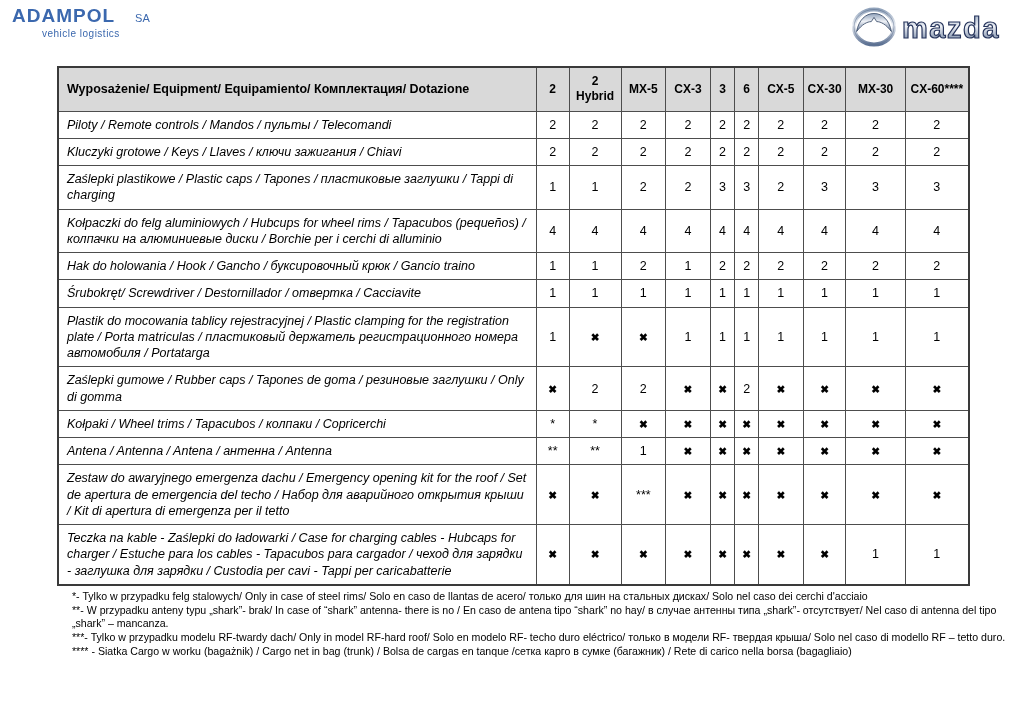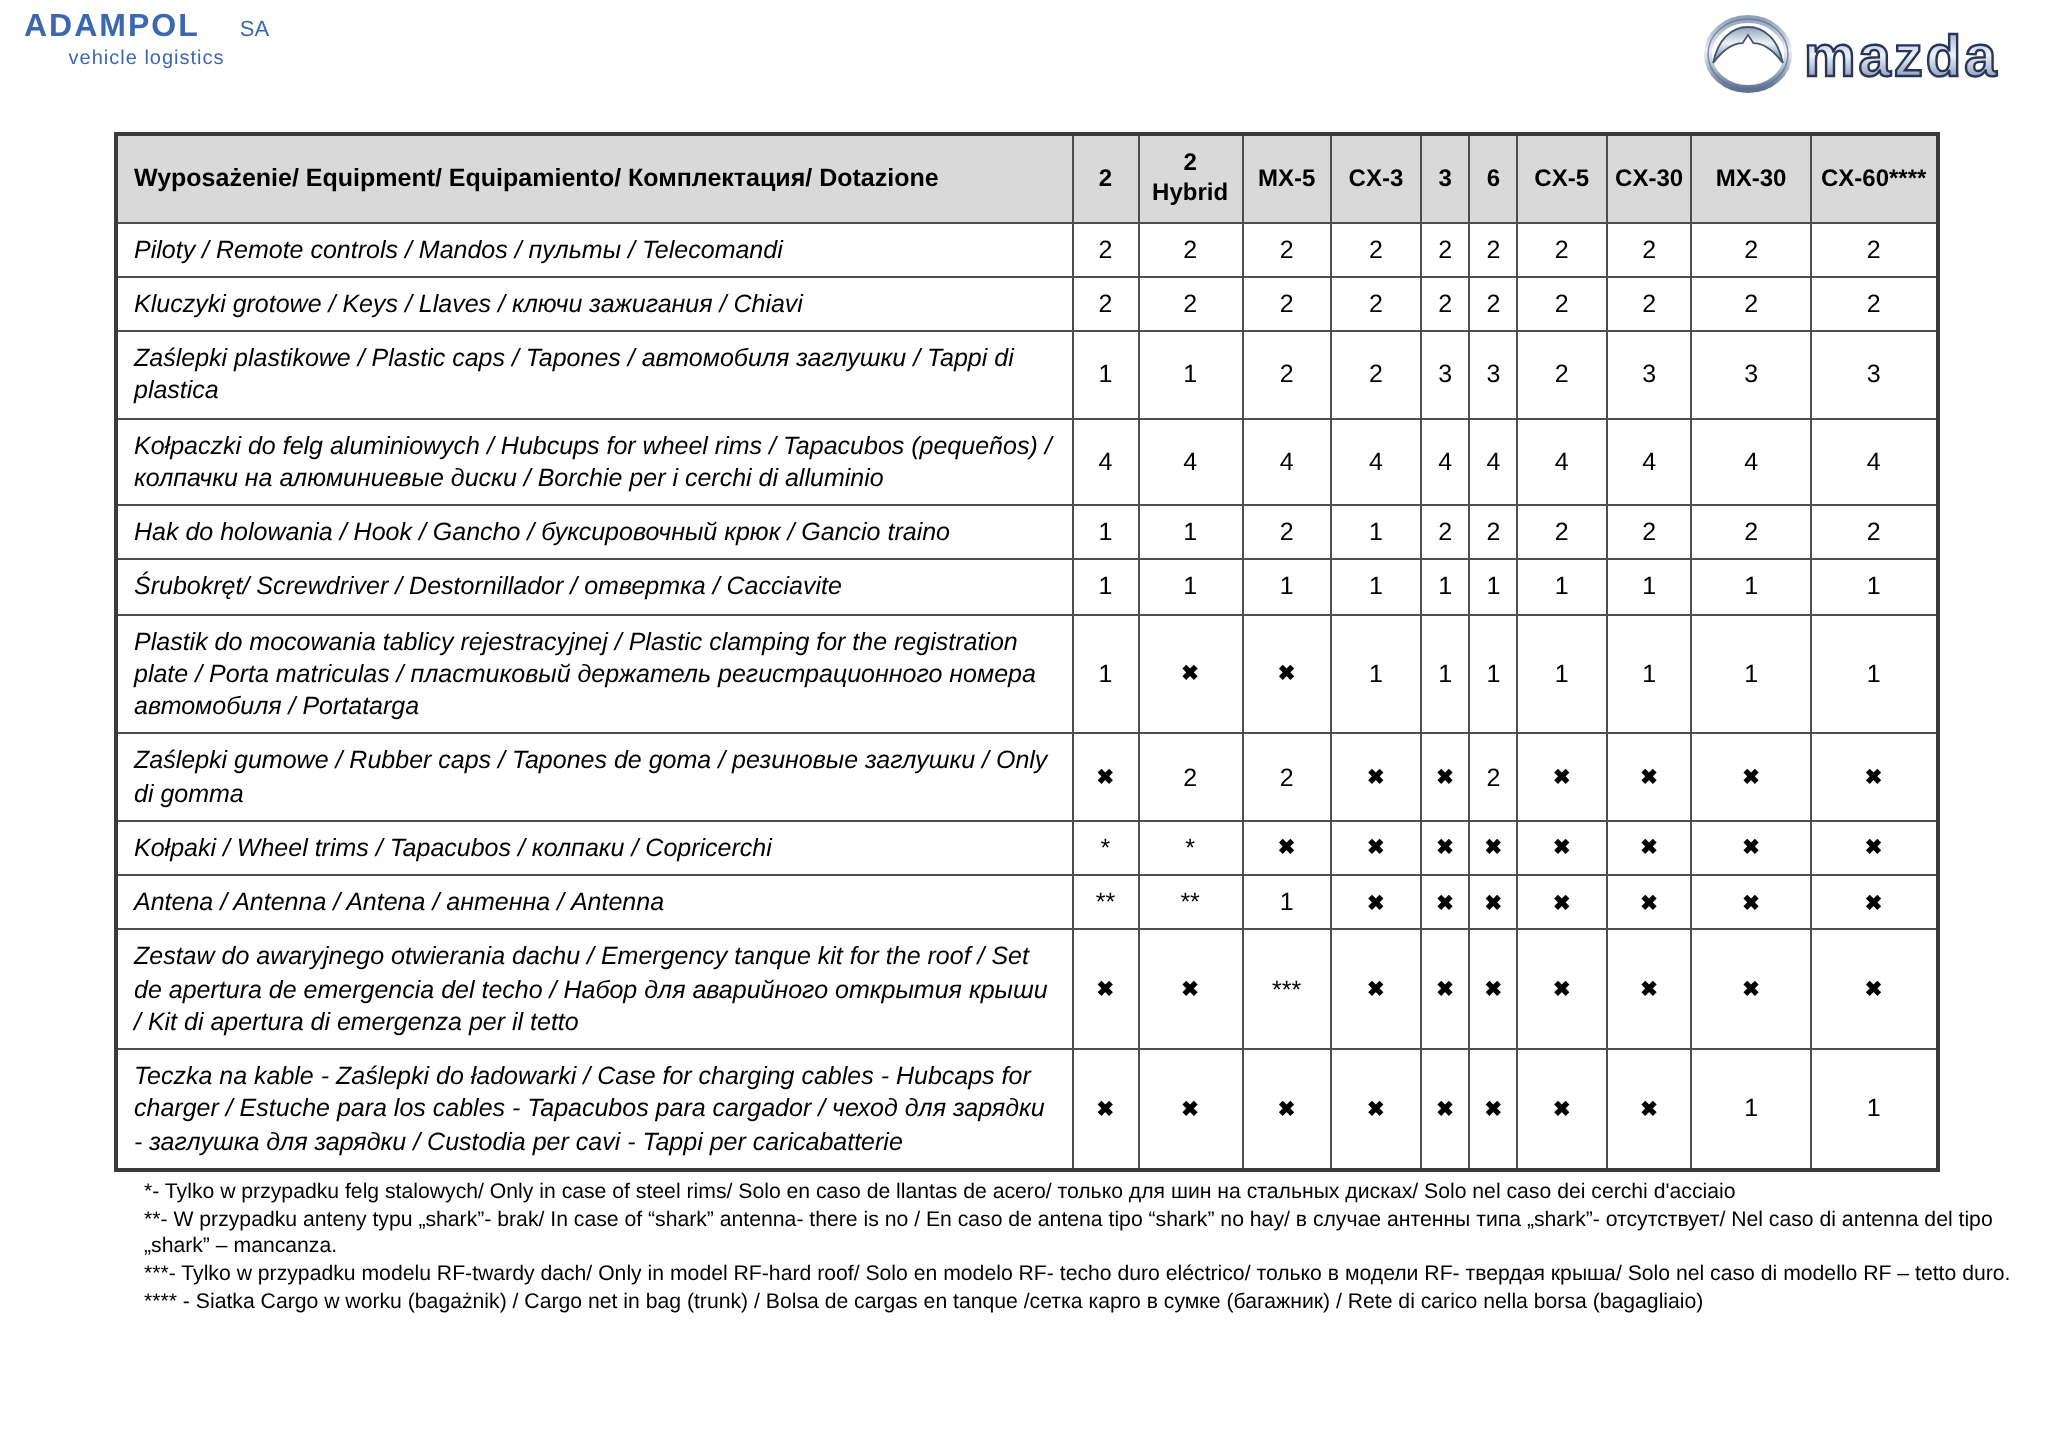--- a/index.html
+++ b/index.html
@@ -4,21 +4,21 @@
 <style>
   * { margin:0; padding:0; box-sizing:border-box; }
   html,body { width:1024px; height:724px; background:#ffffff; overflow:hidden;
               font-family:"Liberation Sans", sans-serif; color:#000; }
 
   
   .top-header { display:flex; justify-content:space-between; align-items:flex-start;
                 height:62px; padding:5px 14px 0 12px; }
   .adampol { display:inline-block; }
   .ad-row { display:flex; align-items:baseline; }
-  .ad-name { font-size:16px; font-weight:bold; color:#3b68ae; letter-spacing:1px; }
+  .ad-name { font-size:19px; font-weight:bold; color:#3b68ae; letter-spacing:1px; }
   .ad-sa   { font-size:11px; font-weight:normal; color:#3b68ae; margin-left:20px; }
   .ad-tag  { font-size:10px; color:#3b68ae; text-align:center; letter-spacing:0.5px; margin-top:1px; }
   .mazda-logo { margin-top:1px; }
 
   
   table.equip { border-collapse:collapse; table-layout:fixed; width:913px;
                 margin:4px 0 0 57px; border:2px solid #3a3a3a; }
   th, td { border:1px solid #4d4d4d; }
   th { background:#d9d9d9; font-size:12px; font-weight:bold; text-align:center;
        vertical-align:middle; padding:4px 2px; height:44px; }
@@ -116,21 +116,21 @@
         <td class="value-cell">2</td>
         <td class="value-cell">2</td>
         <td class="value-cell">2</td>
         <td class="value-cell">2</td>
         <td class="value-cell">2</td>
         <td class="value-cell">2</td>
         <td class="value-cell">2</td>
         <td class="value-cell">2</td>
       </tr>
       <tr>
-        <td class="label-cell">Zaślepki plastikowe / Plastic caps / Tapones / автомобиля заглушки / Tappi di plastica</td>
+        <td class="label-cell">Zaślepki plastikowe / Plastic caps / Tapones / пластиковые заглушки / Tappi di charging</td>
         <td class="value-cell">1</td>
         <td class="value-cell">1</td>
         <td class="value-cell">2</td>
         <td class="value-cell">2</td>
         <td class="value-cell">3</td>
         <td class="value-cell">3</td>
         <td class="value-cell">2</td>
         <td class="value-cell">3</td>
         <td class="value-cell">3</td>
         <td class="value-cell">3</td>
@@ -220,21 +220,21 @@
         <td class="value-cell">1</td>
         <td class="value-cell x">✖</td>
         <td class="value-cell x">✖</td>
         <td class="value-cell x">✖</td>
         <td class="value-cell x">✖</td>
         <td class="value-cell x">✖</td>
         <td class="value-cell x">✖</td>
         <td class="value-cell x">✖</td>
       </tr>
       <tr>
-        <td class="label-cell">Zestaw do awaryjnego otwierania dachu / Emergency tanque kit for the roof / Set de apertura de emergencia del techo / Набор для аварийного открытия крыши / Kit di apertura di emergenza per il tetto</td>
+        <td class="label-cell">Zestaw do awaryjnego emergenza dachu / Emergency opening kit for the roof / Set de apertura de emergencia del techo / Набор для аварийного открытия крыши / Kit di apertura di emergenza per il tetto</td>
         <td class="value-cell x">✖</td>
         <td class="value-cell x">✖</td>
         <td class="value-cell">***</td>
         <td class="value-cell x">✖</td>
         <td class="value-cell x">✖</td>
         <td class="value-cell x">✖</td>
         <td class="value-cell x">✖</td>
         <td class="value-cell x">✖</td>
         <td class="value-cell x">✖</td>
         <td class="value-cell x">✖</td>

